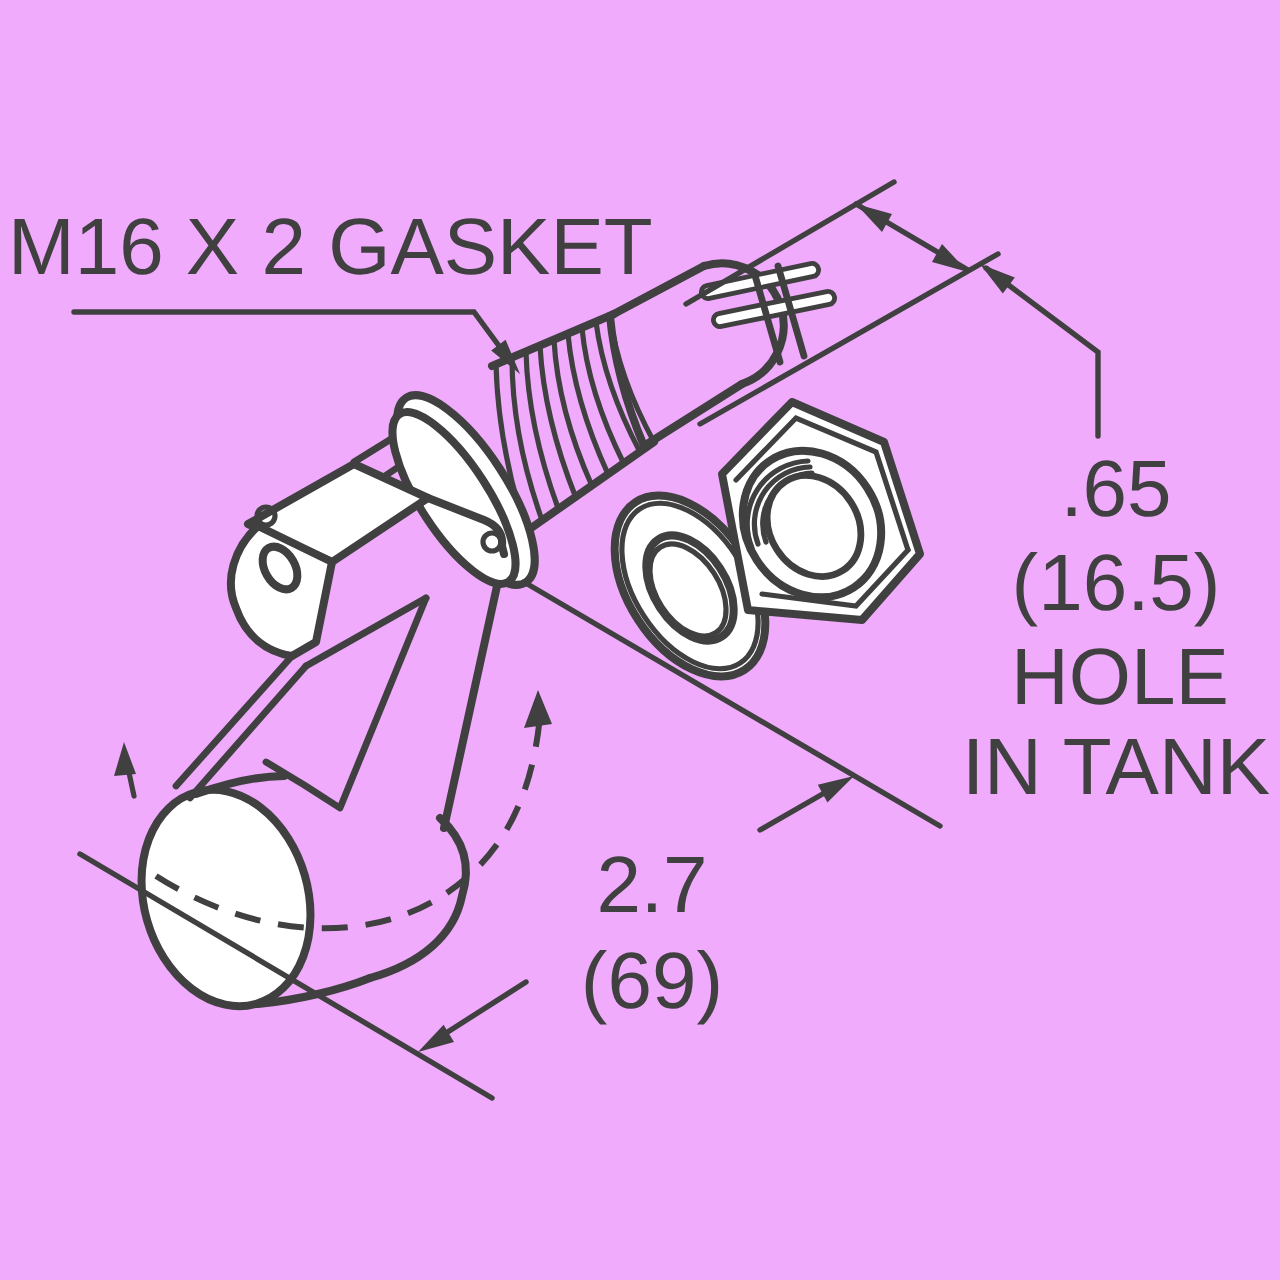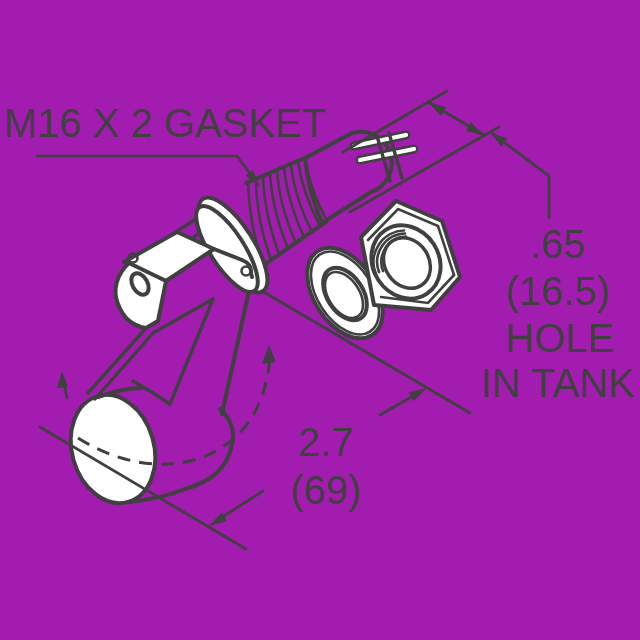--- a/index.html
+++ b/index.html
@@ -1,16 +1,16 @@
 <!DOCTYPE html>
 <html><head>
 <meta charset="utf-8">
 <style>
   html,body{margin:0;padding:0;background:#ffffff;}
-  .canvas{position:relative;width:640px;height:640px;background:#a21caf;overflow:hidden;}
+  .canvas{position:relative;width:640px;height:640px;background:#f0abfc;overflow:hidden;}
   svg{display:block;}
   .ln{fill:none;stroke:#404040;stroke-width:4;stroke-linecap:round;stroke-linejoin:round;}
   .lnw{fill:#ffffff;stroke:#404040;stroke-width:4;stroke-linejoin:round;}
   .thin{fill:none;stroke:#404040;stroke-width:2.6;stroke-linecap:round;}
   .mid{fill:none;stroke:#404040;stroke-width:3.4;stroke-linecap:round;stroke-linejoin:round;}
   .dash{fill:none;stroke:#404040;stroke-width:3;stroke-linecap:butt;stroke-dasharray:13 9;}
   .dim{fill:none;stroke:#404040;stroke-width:2.7;stroke-linecap:round;}
   .head{fill:#404040;stroke:none;}
   .lbl{font-family:"Liberation Sans","DejaVu Sans",sans-serif;font-size:40px;fill:#404040;}
   .mIt{text-anchor:middle;}

